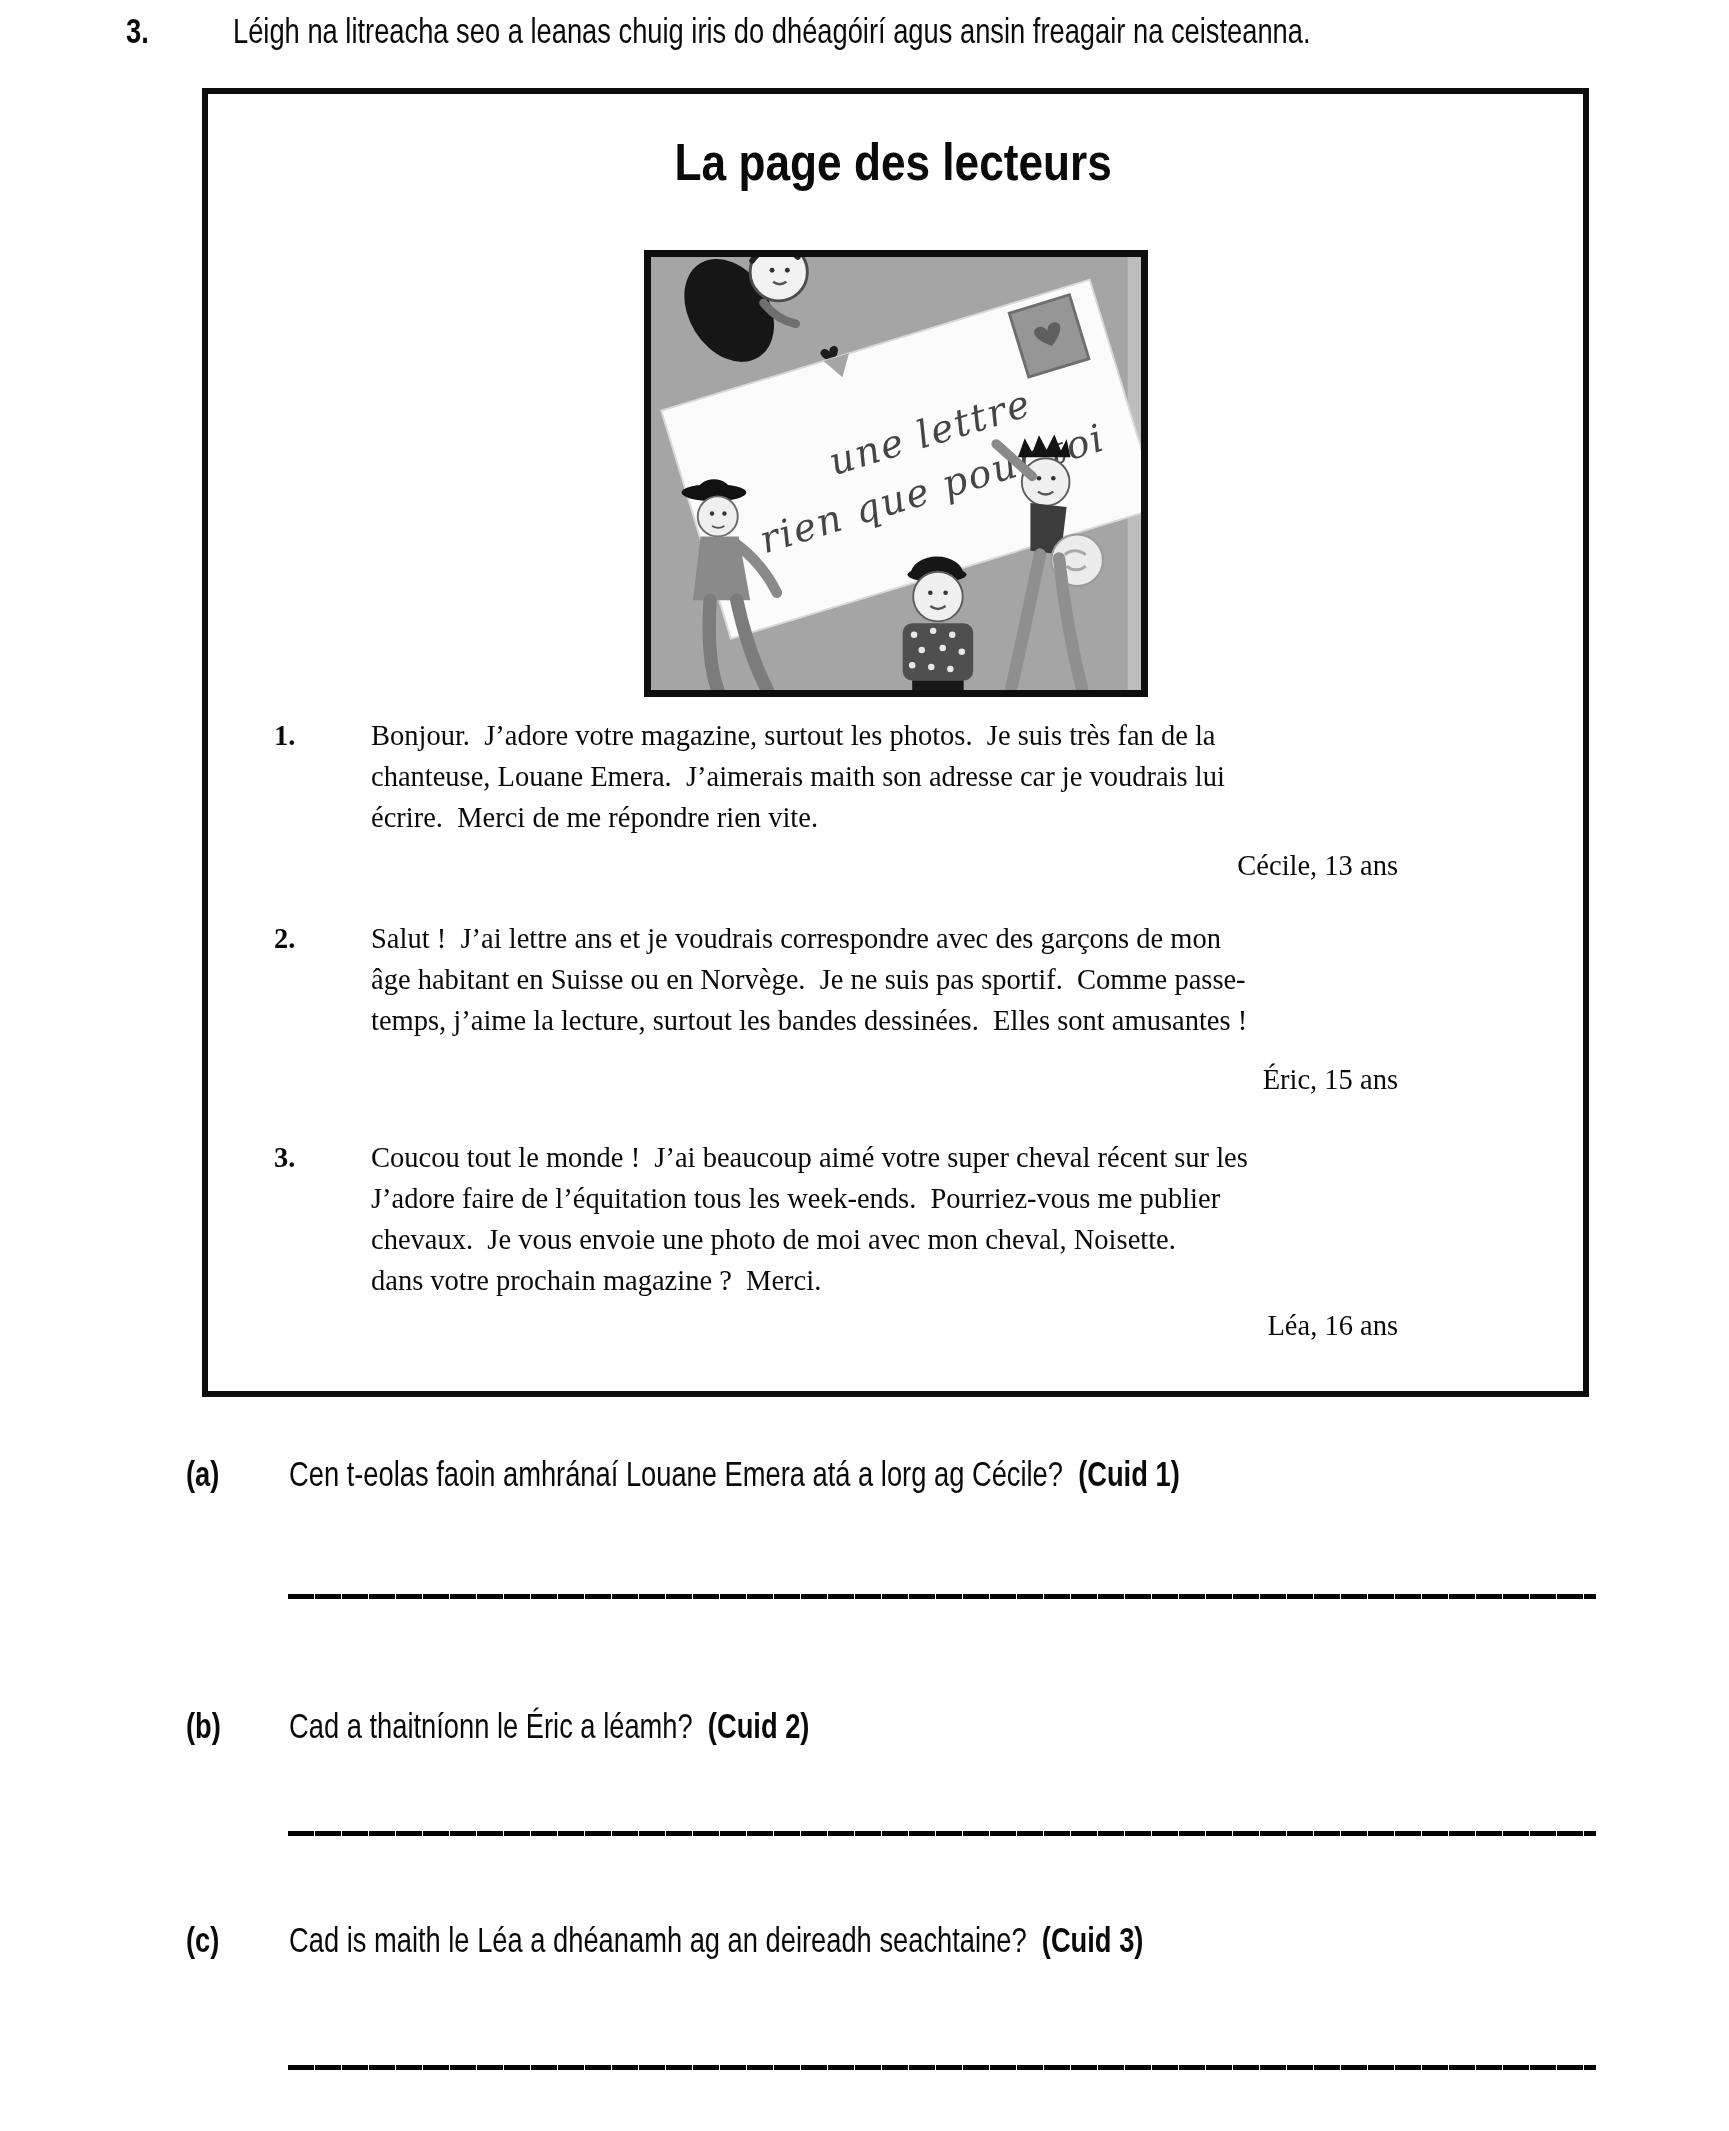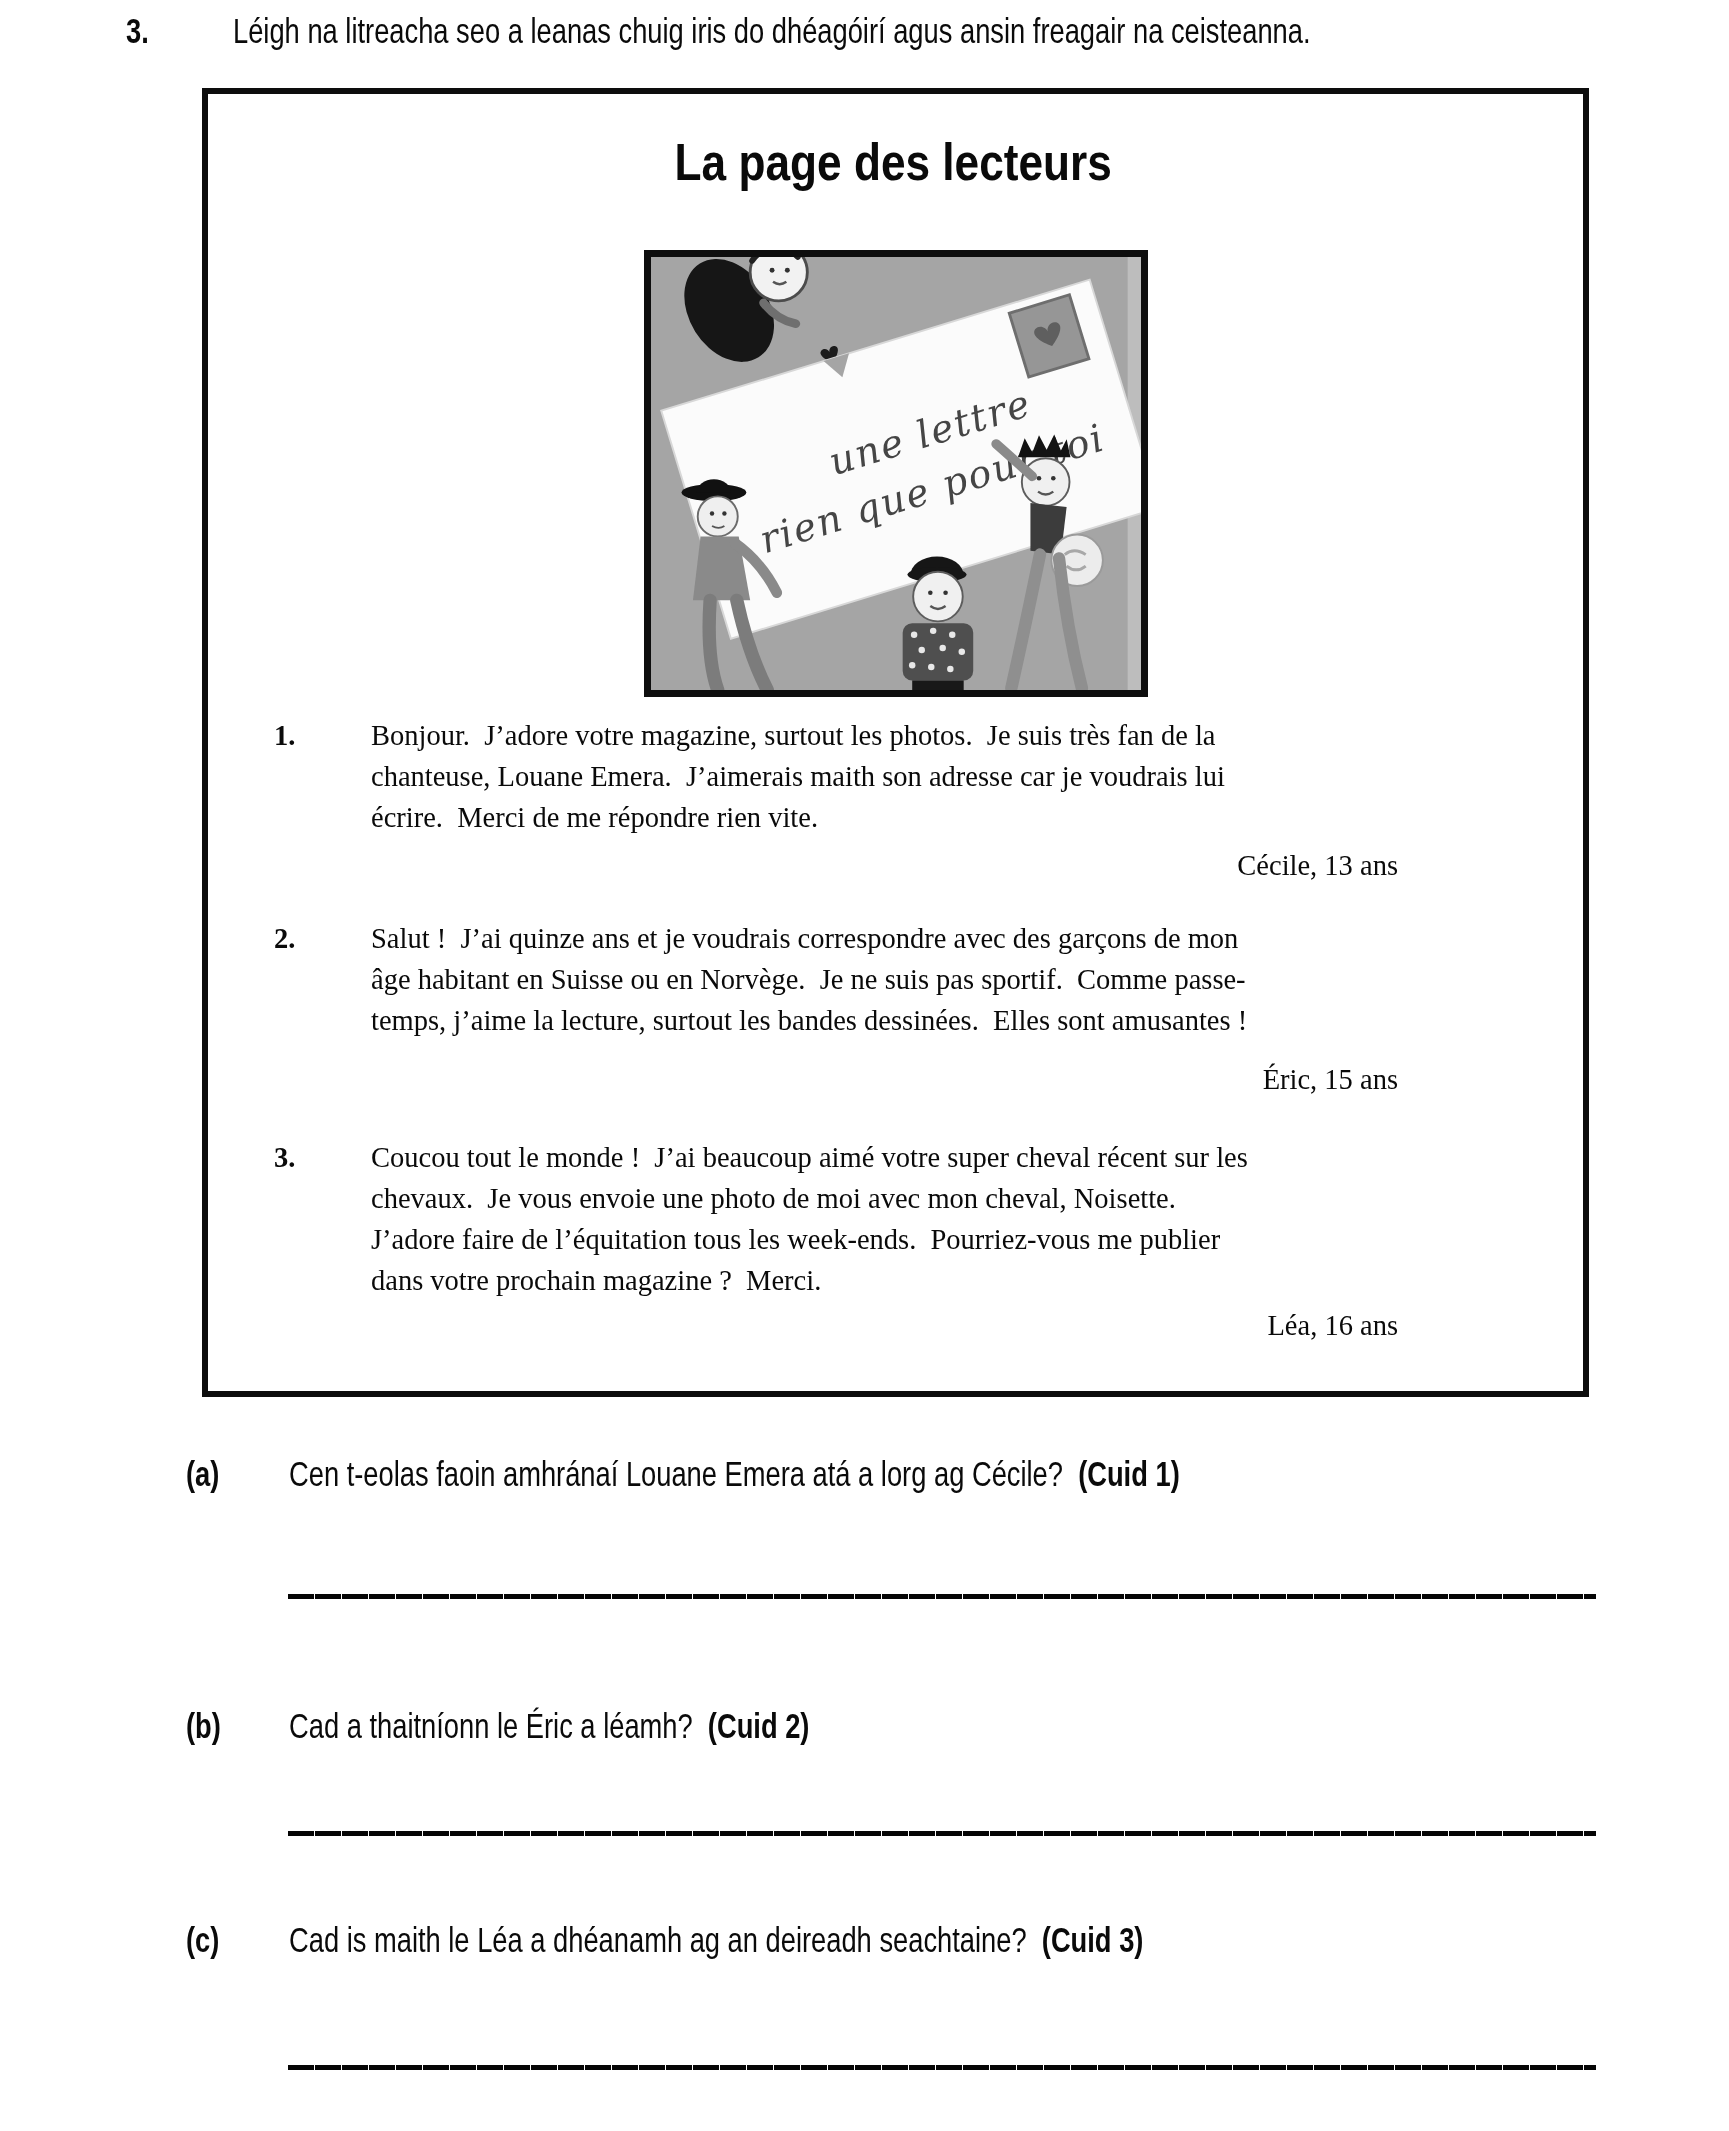--- a/index.html
+++ b/index.html
@@ -188,33 +188,33 @@
       <div class="line">Bonjour.  J’adore votre magazine, surtout les photos.  Je suis très fan de la</div>
       <div class="line">chanteuse, Louane Emera.  J’aimerais maith son adresse car je voudrais lui</div>
       <div class="line">écrire.  Merci de me répondre rien vite.</div>
     </div>
   </div>
   <div class="sig" style="top:849px">Cécile, 13 ans</div>
 
   <div class="letter" style="top:918px">
     <span class="num">2.</span>
     <div class="body">
-      <div class="line">Salut !  J’ai quinze ans et je voudrais correspondre avec des garçons de mon</div>
+      <div class="line">Salut !  J’ai lettre ans et je voudrais correspondre avec des garçons de mon</div>
       <div class="line">âge habitant en Suisse ou en Norvège.  Je ne suis pas sportif.  Comme passe-</div>
       <div class="line">temps, j’aime la lecture, surtout les bandes dessinées.  Elles sont amusantes !</div>
     </div>
   </div>
   <div class="sig" style="top:1063px">Éric, 15 ans</div>
 
   <div class="letter" style="top:1137px">
     <span class="num">3.</span>
     <div class="body">
       <div class="line">Coucou tout le monde !  J’ai beaucoup aimé votre super cheval récent sur les</div>
+      <div class="line">J’adore faire de l’équitation tous les week-ends.  Pourriez-vous me publier</div>
       <div class="line">chevaux.  Je vous envoie une photo de moi avec mon cheval, Noisette.</div>
-      <div class="line">J’adore faire de l’équitation tous les week-ends.  Pourriez-vous me publier</div>
       <div class="line">dans votre prochain magazine ?  Merci.</div>
     </div>
   </div>
   <div class="sig" style="top:1309px">Léa, 16 ans</div>
 
   <div class="question" style="top:1453px">
     <span class="qlabel"><span class="narrow" style="font-weight:bold">(a)</span></span>
     <span class="qtext"><span class="narrow"><span>Cen t-eolas faoin amhránaí Louane Emera atá a lorg ag Cécile?  </span><b>(Cuid 1)</b></span></span>
   </div>
   <div class="answer-line" style="top:1594px"></div>

